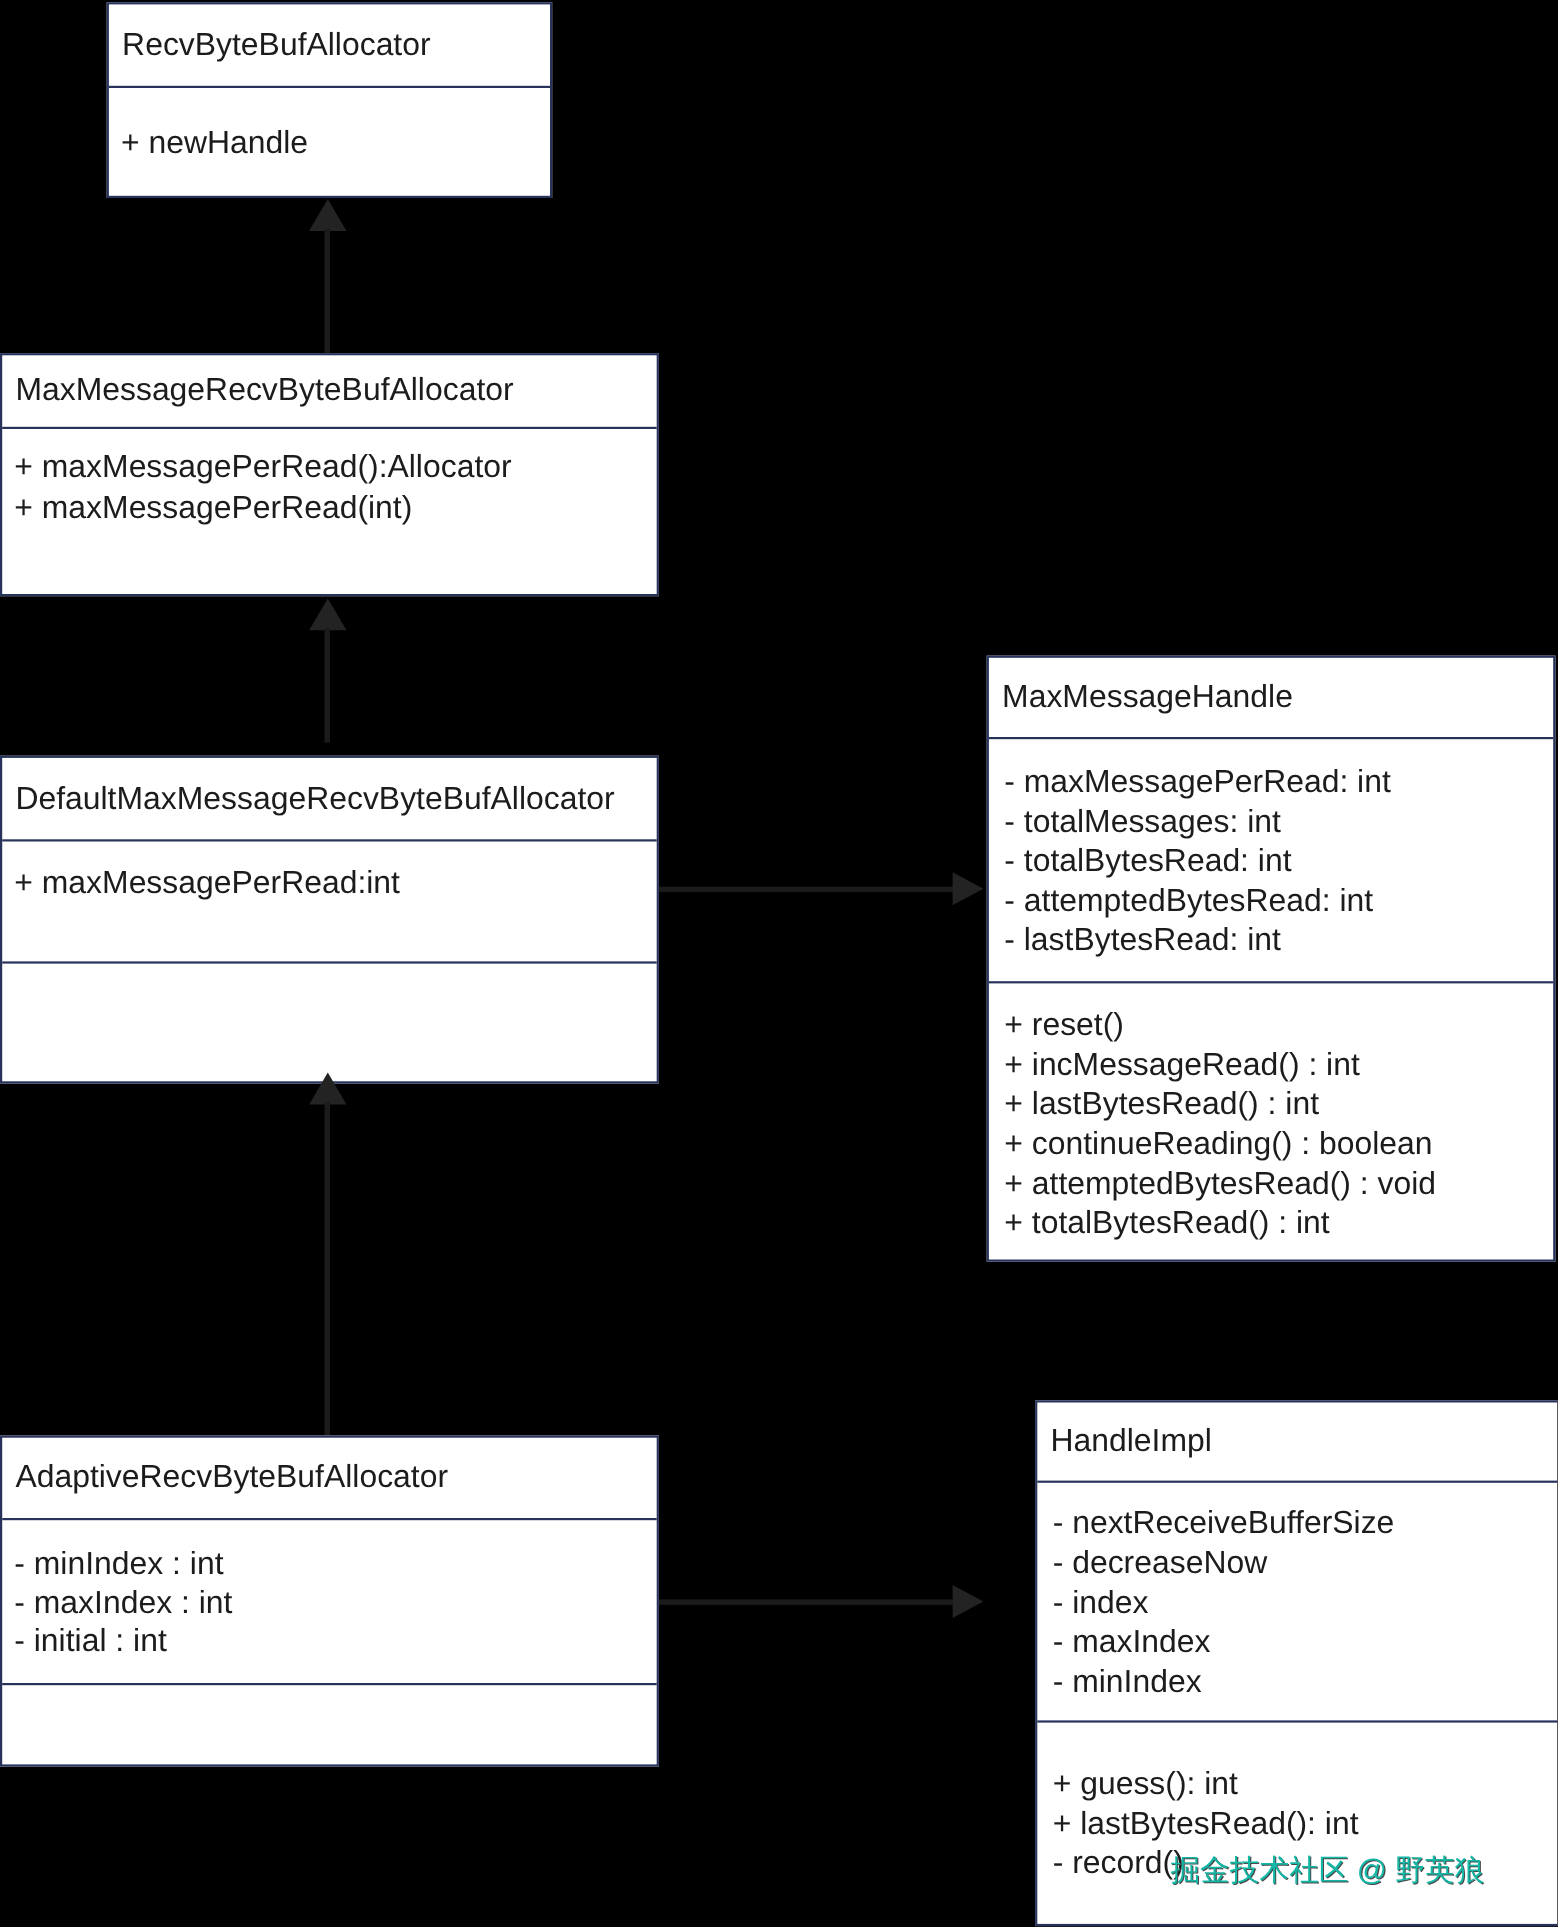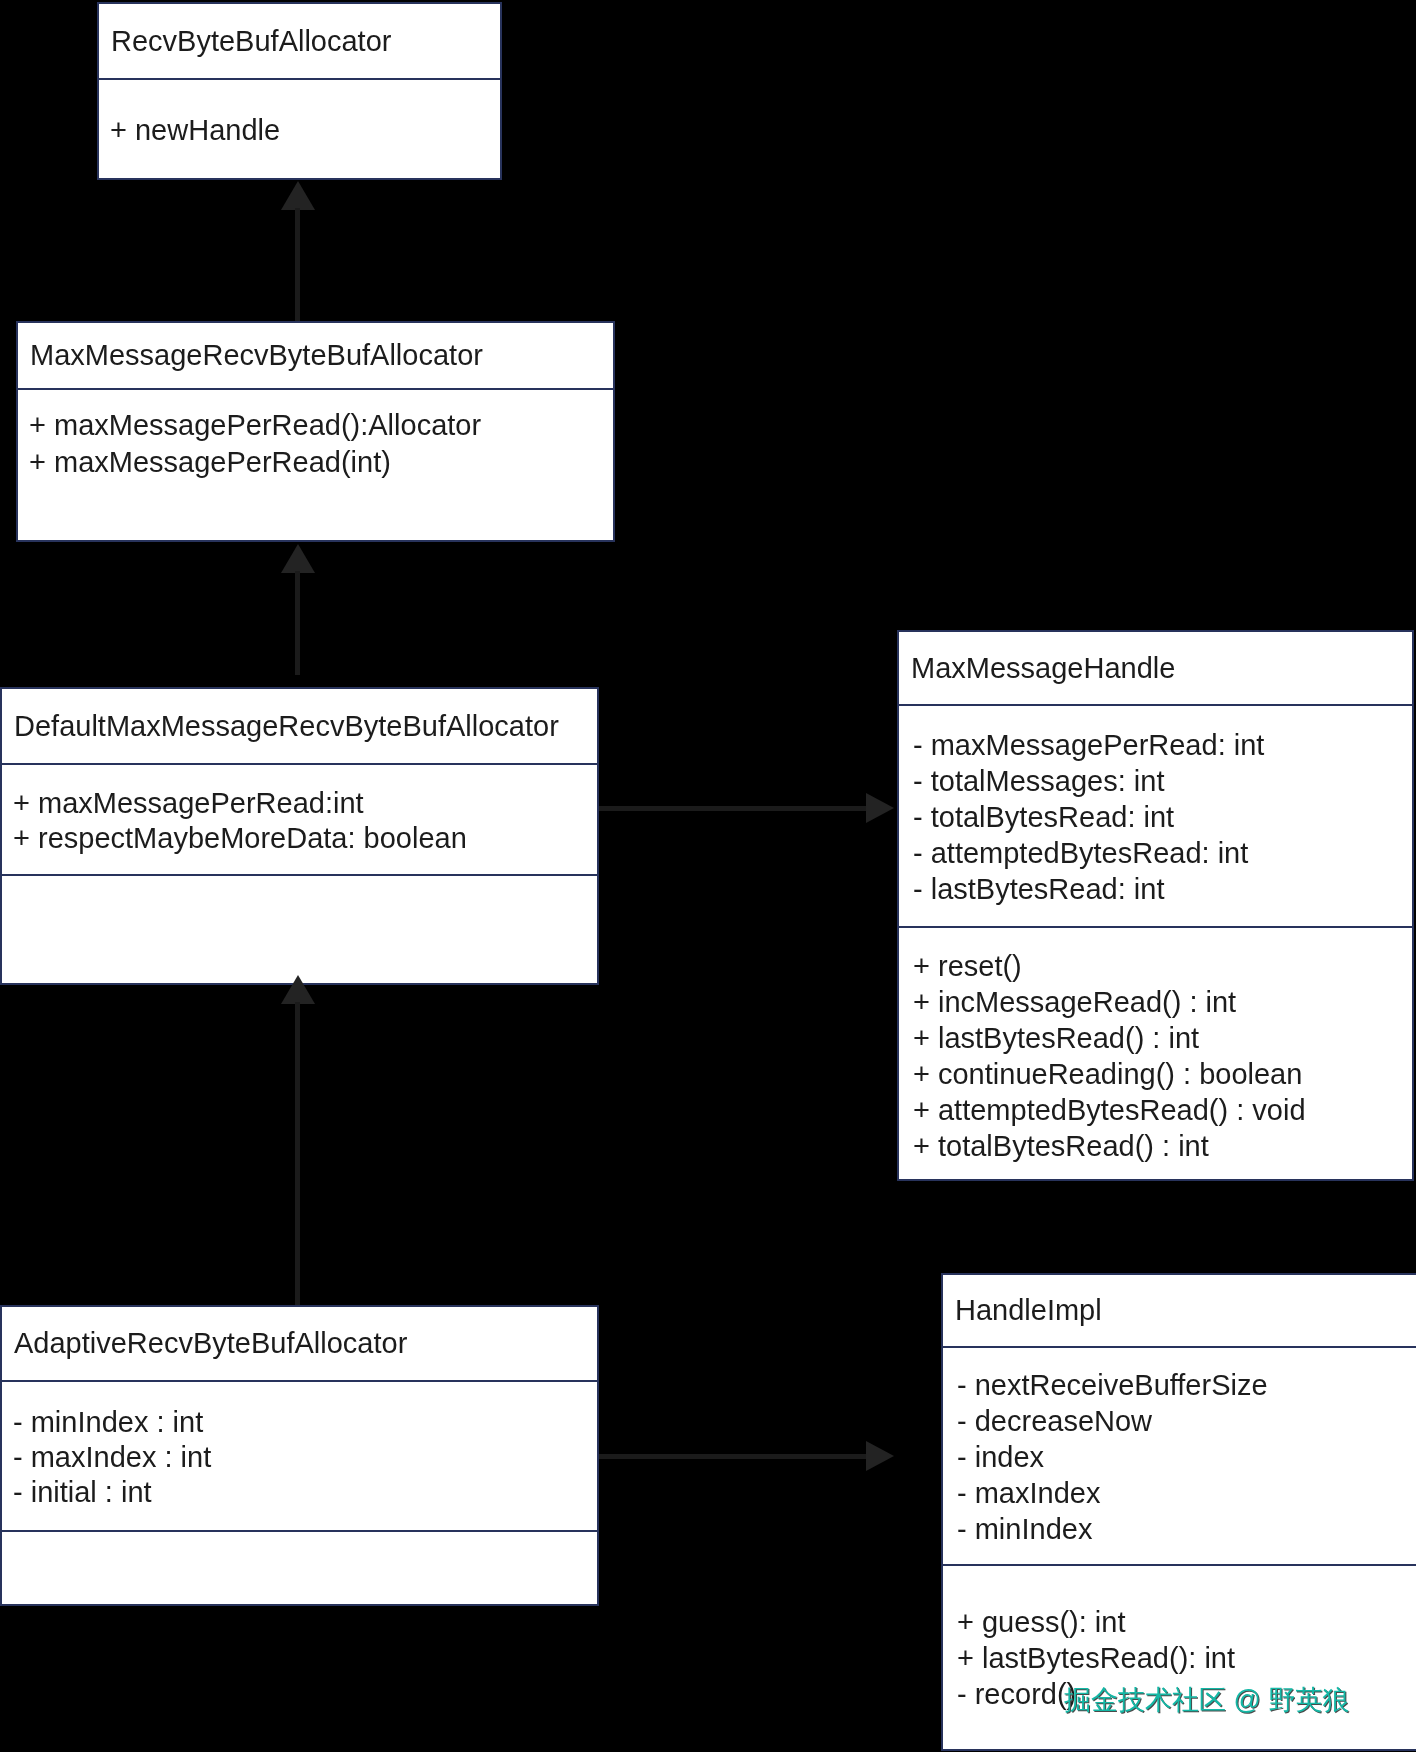--- a/index.html
+++ b/index.html
@@ -33,57 +33,56 @@
   <div class="box" style="left:97px;top:2px;width:405px;height:178px;">
     <div class="title" style="height:76px;">RecvByteBufAllocator</div>
     <div class="comp grow" style="padding-top:31px;line-height:38px;">
       <div class="m">+ newHandle</div>
     </div>
   </div>
 
   <div class="tri-up" style="left:281px;top:181px;"></div>
   <div class="vline" style="left:295px;top:208px;height:113px;"></div>
 
-  <div class="box" style="left:16px;top:321px;width:599px;height:221px;">
+  <div class="box" style="left:0px;top:321px;width:599px;height:221px;">
     <div class="title" style="height:67px;">MaxMessageRecvByteBufAllocator</div>
     <div class="comp grow" style="padding-top:17px;line-height:37px;">
       <div class="m">+ maxMessagePerRead():Allocator</div>
       <div class="m">+ maxMessagePerRead(int)</div>
     </div>
   </div>
 
   <div class="tri-up" style="left:281px;top:544px;"></div>
   <div class="vline" style="left:295px;top:571px;height:104px;"></div>
 
   <div class="box" style="left:0px;top:687px;width:599px;height:298px;">
     <div class="title" style="height:76px;">DefaultMaxMessageRecvByteBufAllocator</div>
     <div class="comp mid" style="height:111px;padding-top:21px;line-height:35px;">
       <div class="m">+ maxMessagePerRead:int</div>
-      <div class="m">+ respectMaybeMoreData: boolean</div>
     </div>
     <div class="comp grow"></div>
   </div>
 
   <div class="tri-up" style="left:281px;top:975px;"></div>
   <div class="vline" style="left:295px;top:1002px;height:303px;"></div>
 
   <div class="box" style="left:0px;top:1305px;width:599px;height:301px;">
     <div class="title" style="height:75px;">AdaptiveRecvByteBufAllocator</div>
     <div class="comp mid" style="height:150px;padding-top:23px;line-height:35px;">
       <div class="m">- minIndex : int</div>
       <div class="m">- maxIndex : int</div>
       <div class="m">- initial : int</div>
     </div>
     <div class="comp grow"></div>
   </div>
 
   <div class="hline" style="left:599px;top:806px;width:270px;"></div>
   <div class="tri-right" style="left:866px;top:793px;"></div>
 
-  <div class="box" style="left:897px;top:630px;width:517px;height:551px;">
+  <div class="box" style="left:897px;top:596px;width:517px;height:551px;">
     <div class="title" style="height:74px;">MaxMessageHandle</div>
     <div class="comp mid" style="height:222px;padding-top:21px;line-height:36px;padding-left:14px;">
       <div class="m">- maxMessagePerRead: int</div>
       <div class="m">- totalMessages: int</div>
       <div class="m">- totalBytesRead: int</div>
       <div class="m">- attemptedBytesRead: int</div>
       <div class="m">- lastBytesRead: int</div>
     </div>
     <div class="comp grow" style="padding-top:20px;line-height:36px;padding-left:14px;">
       <div class="m">+ reset()</div>

